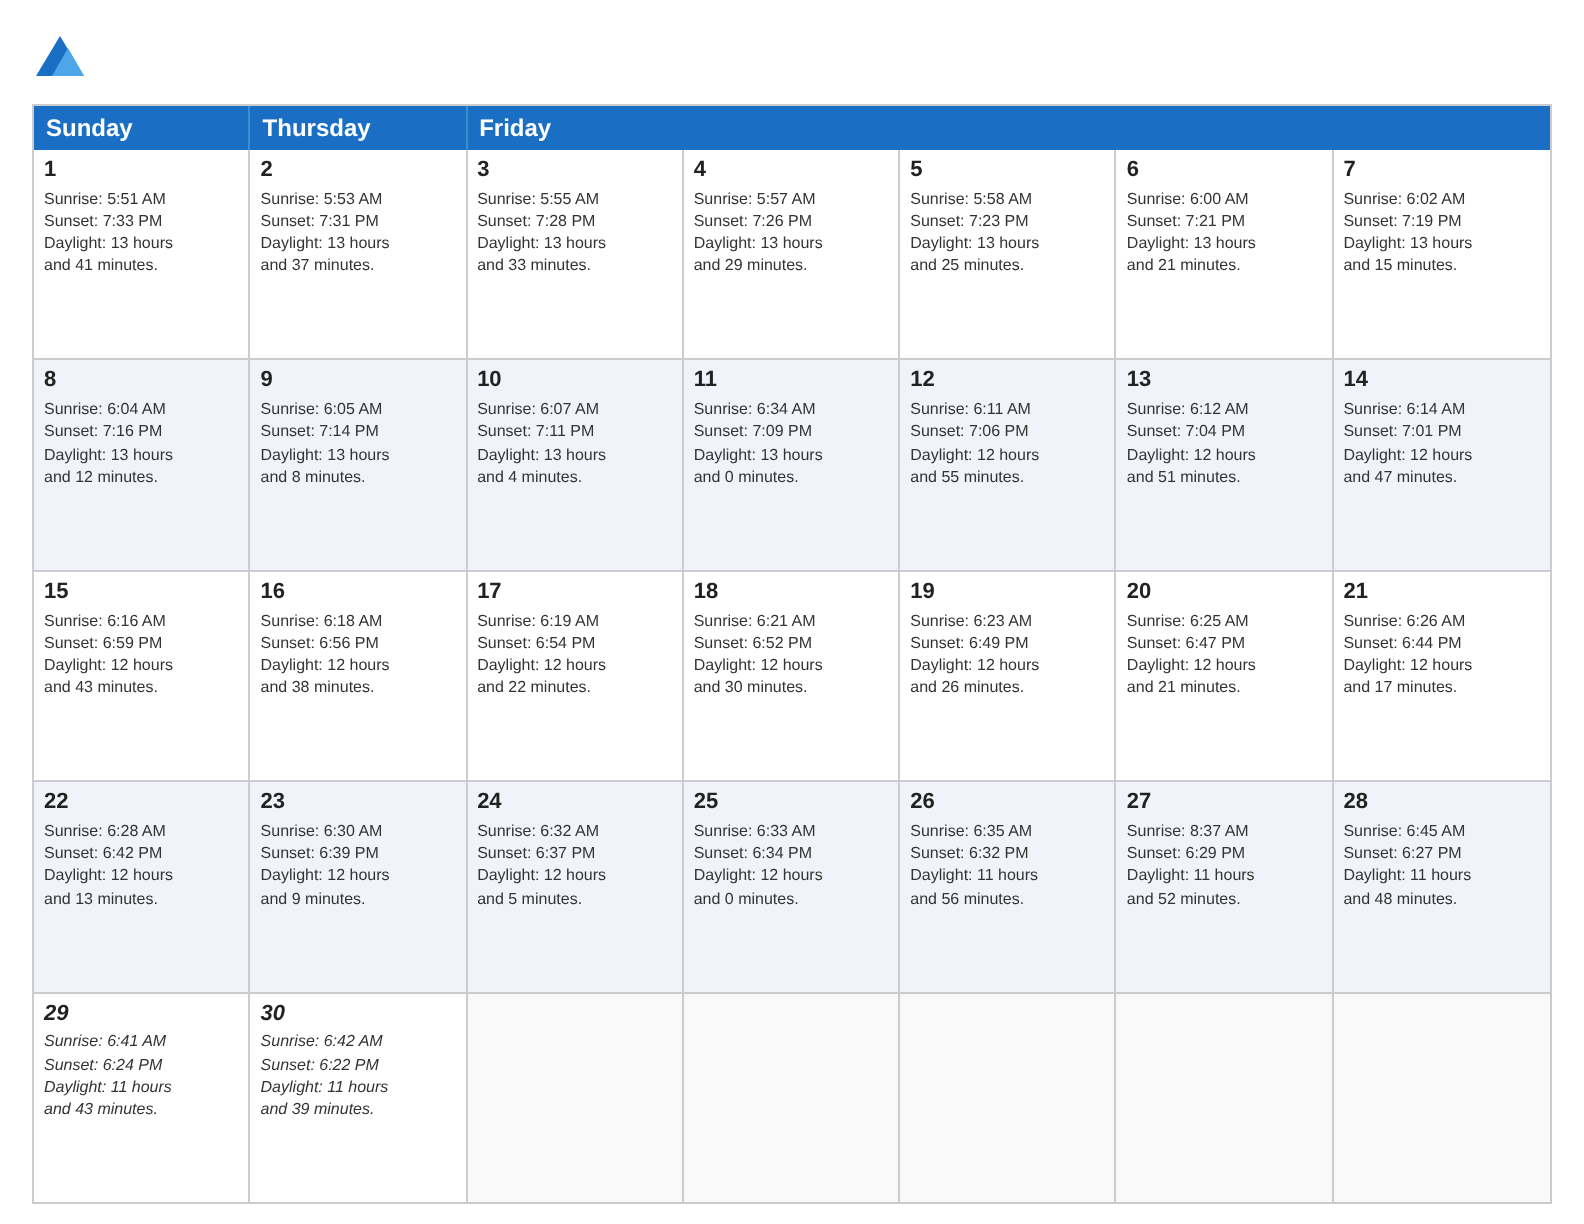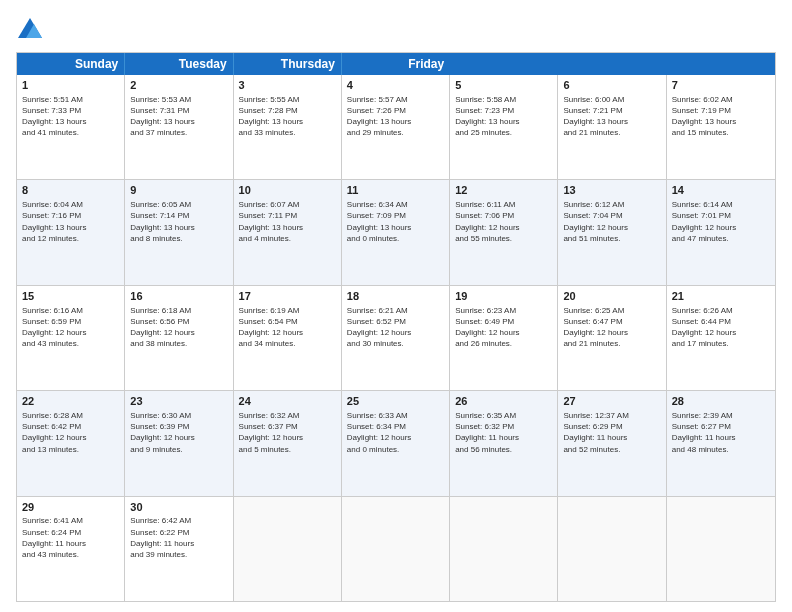--- a/index.html
+++ b/index.html
@@ -61,35 +61,35 @@
       display: grid;
       grid-template-columns: repeat(7, 1fr);
       background: #1a6fc4;
     }
     .cal-header-cell {
       color: #fff;
       font-size: 12px;
       font-weight: bold;
       padding: 4px 6px;
       border-right: 1px solid #3a8fd4;
-      text-align: right;
+      text-align: left;
     }
     .cal-header-cell:last-child { border-right: none; }
     .cal-body {
       flex: 1;
       display: flex;
       flex-direction: column;
     }
     .cal-row {
       display: grid;
       grid-template-columns: repeat(7, 1fr);
       flex: 1;
       border-bottom: 1px solid #ccc;
     }
-    .cal-row:last-child { border-bottom: none; }
+    .cal-row:last-child { border-bottom: none; font-style: italic; }
     .cal-cell {
       padding: 3px 5px;
       border-right: 1px solid #ccc;
       font-size: 8.5px;
       color: #333;
       line-height: 1.35;
       background: #fff;
     }
     .cal-cell:last-child { border-right: none; }
     .cal-cell.empty { background: #f9f9f9; }
@@ -124,21 +124,20 @@
     </div>
     <div class="title-block">
       <div class="month-title"></div>
       <div class="subtitle"></div>
     </div>
   </div>
 
   <div class="calendar">
     <div class="cal-header-row">
     <div class="cal-header-cell">Sunday</div>
-        <div class="cal-header-cell">Tuesday</div>
         <div class="cal-header-cell">Thursday</div>
         <div class="cal-header-cell">Friday</div>
       </div>
     <div class="cal-body">
     <div class="cal-row">
           <div class="cal-cell">
             <span class="day-num">1</span>
             <div class="cell-text">Sunrise: 5:51 AM</div>
             <div class="cell-text">Sunset: 7:33 PM</div>
             <div class="cell-text">Daylight: 13 hours</div>
@@ -251,21 +250,21 @@
             <div class="cell-text">Sunrise: 6:18 AM</div>
             <div class="cell-text">Sunset: 6:56 PM</div>
             <div class="cell-text">Daylight: 12 hours</div>
             <div class="cell-text">and 38 minutes.</div>
           </div>
           <div class="cal-cell">
             <span class="day-num">17</span>
             <div class="cell-text">Sunrise: 6:19 AM</div>
             <div class="cell-text">Sunset: 6:54 PM</div>
             <div class="cell-text">Daylight: 12 hours</div>
-            <div class="cell-text">and 34 minutes.</div>
+            <div class="cell-text">and 22 minutes.</div>
           </div>
           <div class="cal-cell">
             <span class="day-num">18</span>
             <div class="cell-text">Sunrise: 6:21 AM</div>
             <div class="cell-text">Sunset: 6:52 PM</div>
             <div class="cell-text">Daylight: 12 hours</div>
             <div class="cell-text">and 30 minutes.</div>
           </div>
           <div class="cal-cell">
             <span class="day-num">19</span>
@@ -320,28 +319,28 @@
           </div>
           <div class="cal-cell alt-row">
             <span class="day-num">26</span>
             <div class="cell-text">Sunrise: 6:35 AM</div>
             <div class="cell-text">Sunset: 6:32 PM</div>
             <div class="cell-text">Daylight: 11 hours</div>
             <div class="cell-text">and 56 minutes.</div>
           </div>
           <div class="cal-cell alt-row">
             <span class="day-num">27</span>
-            <div class="cell-text">Sunrise: 12:37 AM</div>
+            <div class="cell-text">Sunrise: 8:37 AM</div>
             <div class="cell-text">Sunset: 6:29 PM</div>
             <div class="cell-text">Daylight: 11 hours</div>
             <div class="cell-text">and 52 minutes.</div>
           </div>
           <div class="cal-cell alt-row">
             <span class="day-num">28</span>
-            <div class="cell-text">Sunrise: 2:39 AM</div>
+            <div class="cell-text">Sunrise: 6:45 AM</div>
             <div class="cell-text">Sunset: 6:27 PM</div>
             <div class="cell-text">Daylight: 11 hours</div>
             <div class="cell-text">and 48 minutes.</div>
           </div>
         </div>
         <div class="cal-row">
           <div class="cal-cell">
             <span class="day-num">29</span>
             <div class="cell-text">Sunrise: 6:41 AM</div>
             <div class="cell-text">Sunset: 6:24 PM</div>

